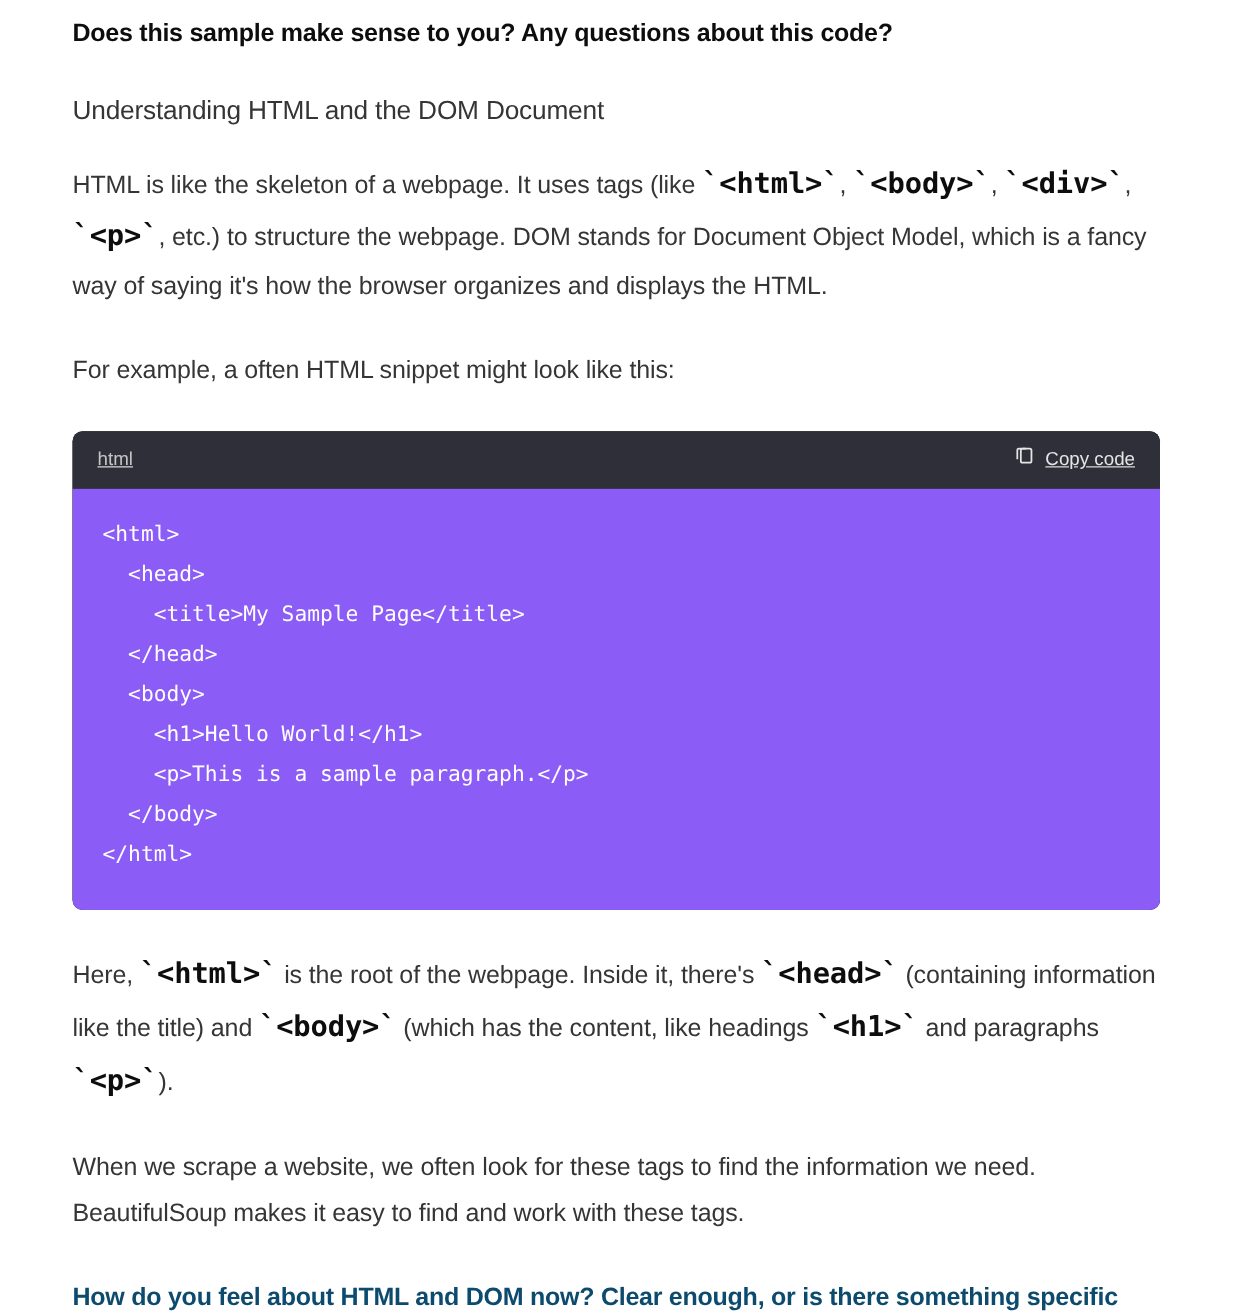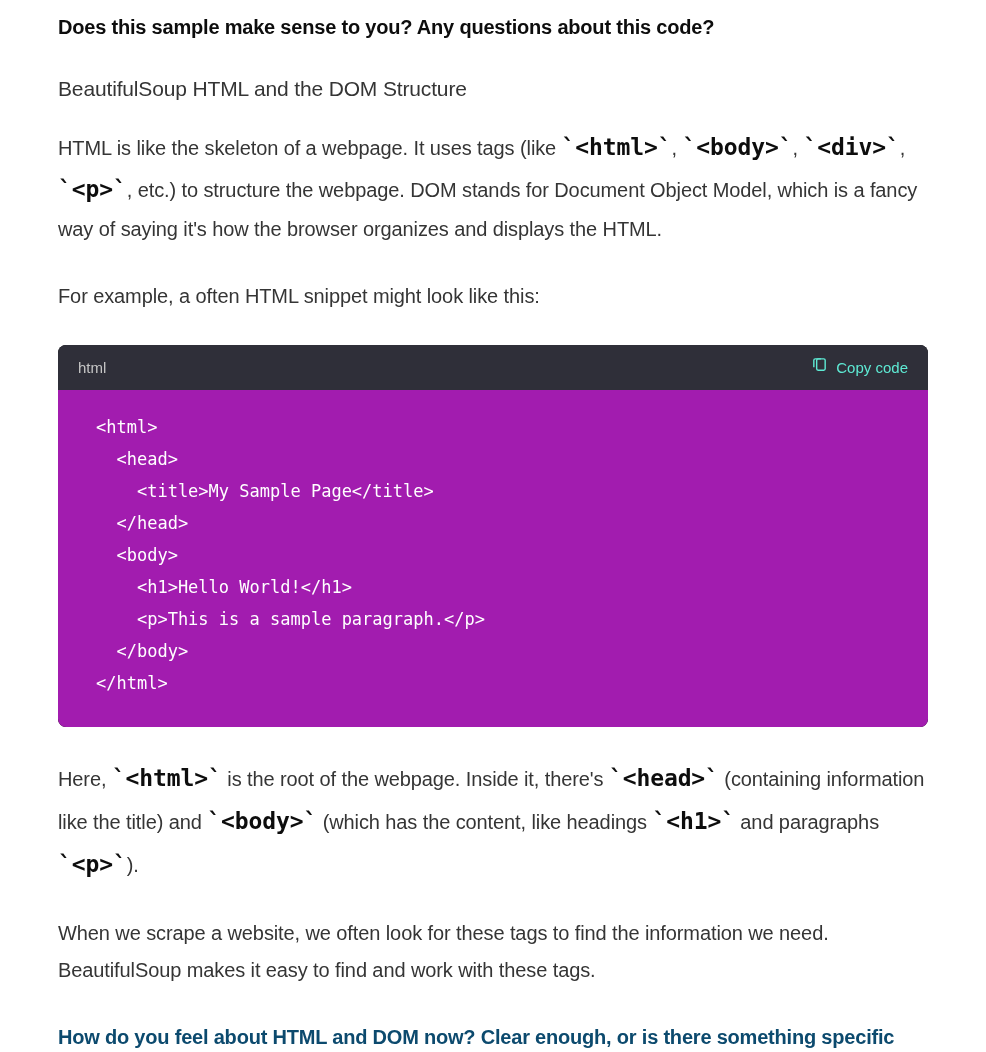--- a/index.html
+++ b/index.html
@@ -51,60 +51,61 @@
       margin-top: 6px;
     }
     .code-header {
       background: #2f2f39;
       display: flex;
       justify-content: space-between;
       align-items: center;
       padding: 11px 20px;
       color: #d8d8da;
       font-size: 15px;
+      text-decoration: underline;
     }
     .code-lang {
       color: #c5c5c5;
     }
     .copy-btn {
       display: flex;
       align-items: center;
       gap: 8px;
-      color: #5eead4;
+      color: #e5e5e5;
       cursor: pointer;
       font-size: 15px;
     }
     .copy-btn svg {
       width: 17px;
       height: 17px;
     }
     .code-body {
-      background: #a21caf;
-      padding: 22px 22px 28px 38px;
+      background: #8b5cf6;
+      padding: 22px 22px 28px 24px;
       font-family: ui-monospace, SFMono-Regular, Menlo, Consolas, monospace;
       font-size: 17px;
       line-height: 1.88;
       color: #ffffff;
       white-space: pre;
     }
     .closing-question {
       font-weight: 700;
       font-size: 20px;
       color: #0c4a6e;
       letter-spacing: -0.2px;
       line-height: 1.85;
       margin-top: 14px;
     }
   </style>
 </head>
 <body>
 
 <div class="question">Does this sample make sense to you? Any questions about this code?</div>
 
-<div class="subheading">BeautifulSoup HTML and the DOM Structure</div>
+<div class="subheading">Understanding HTML and the DOM Document</div>
 
 <div class="body-text">
   <span>HTML is like the skeleton of a webpage. It uses tags (like </span><span class="inline-code">`&lt;html&gt;`</span><span>, </span><span class="inline-code">`&lt;body&gt;`</span><span>, </span><span class="inline-code">`&lt;div&gt;`</span><span>, </span><span class="inline-code">`&lt;p&gt;`</span><span>, etc.) to structure the webpage. DOM stands for Document Object Model, which is a fancy way of saying it's how the browser organizes and displays the HTML.</span>
 </div>
 
 <div class="body-text">For example, a often HTML snippet might look like this:</div>
 
 <div class="code-block-container">
   <div class="code-header">
     <span class="code-lang">html</span>

